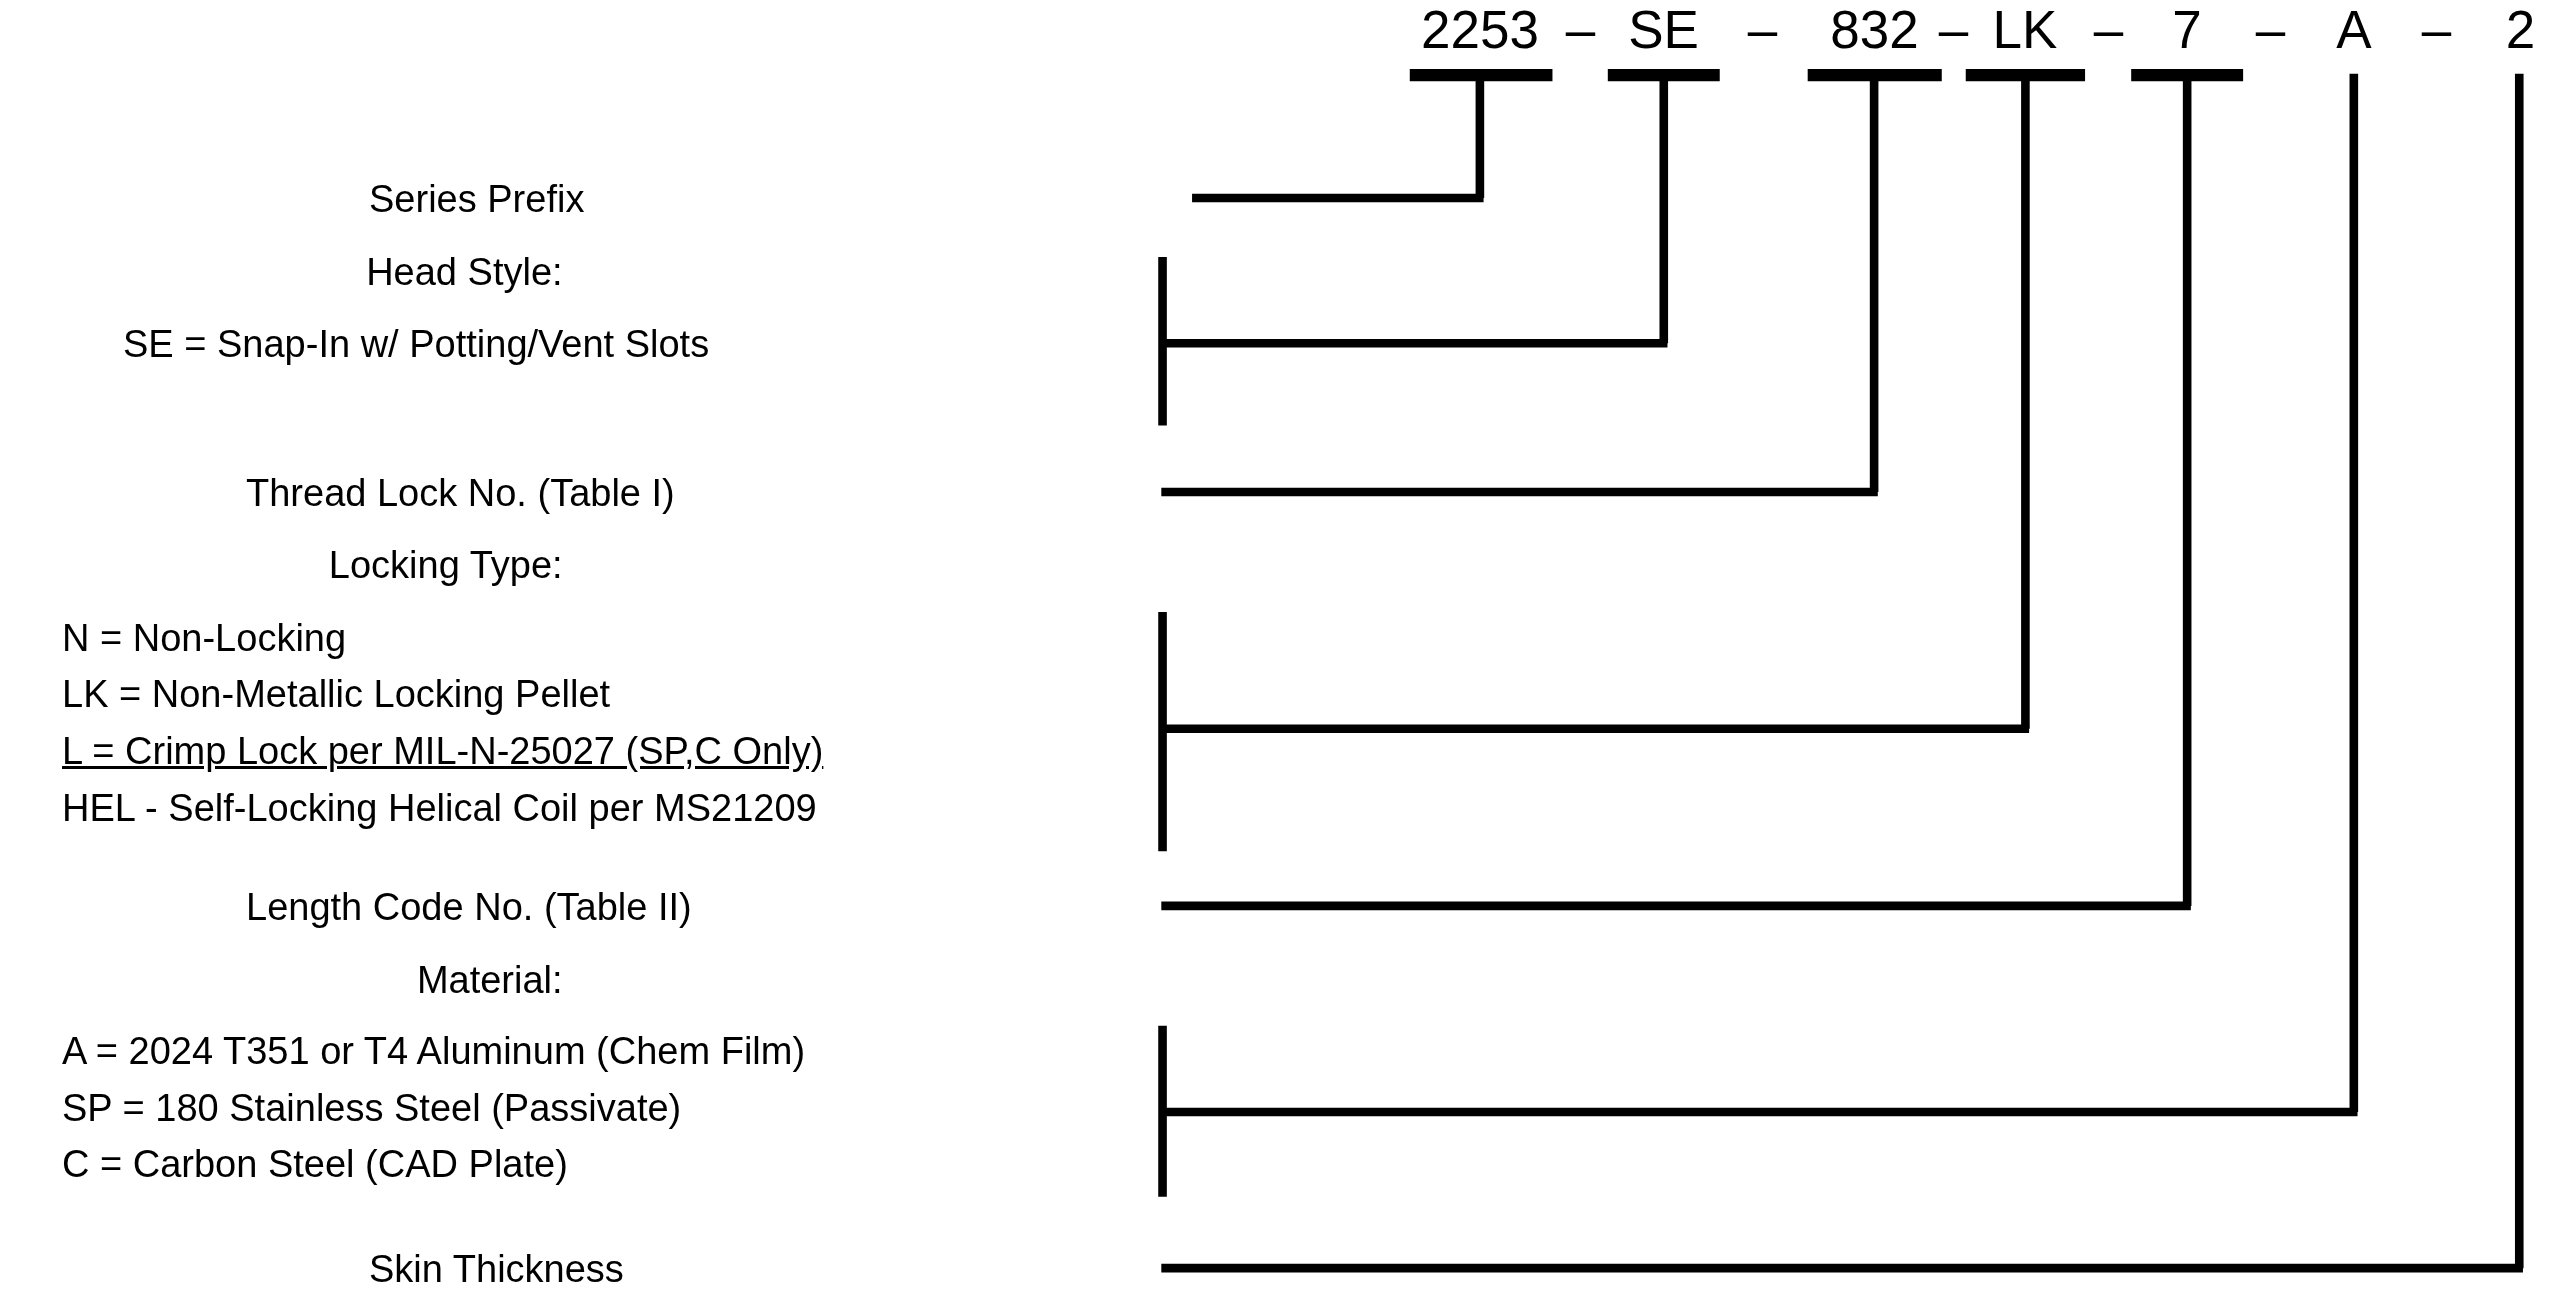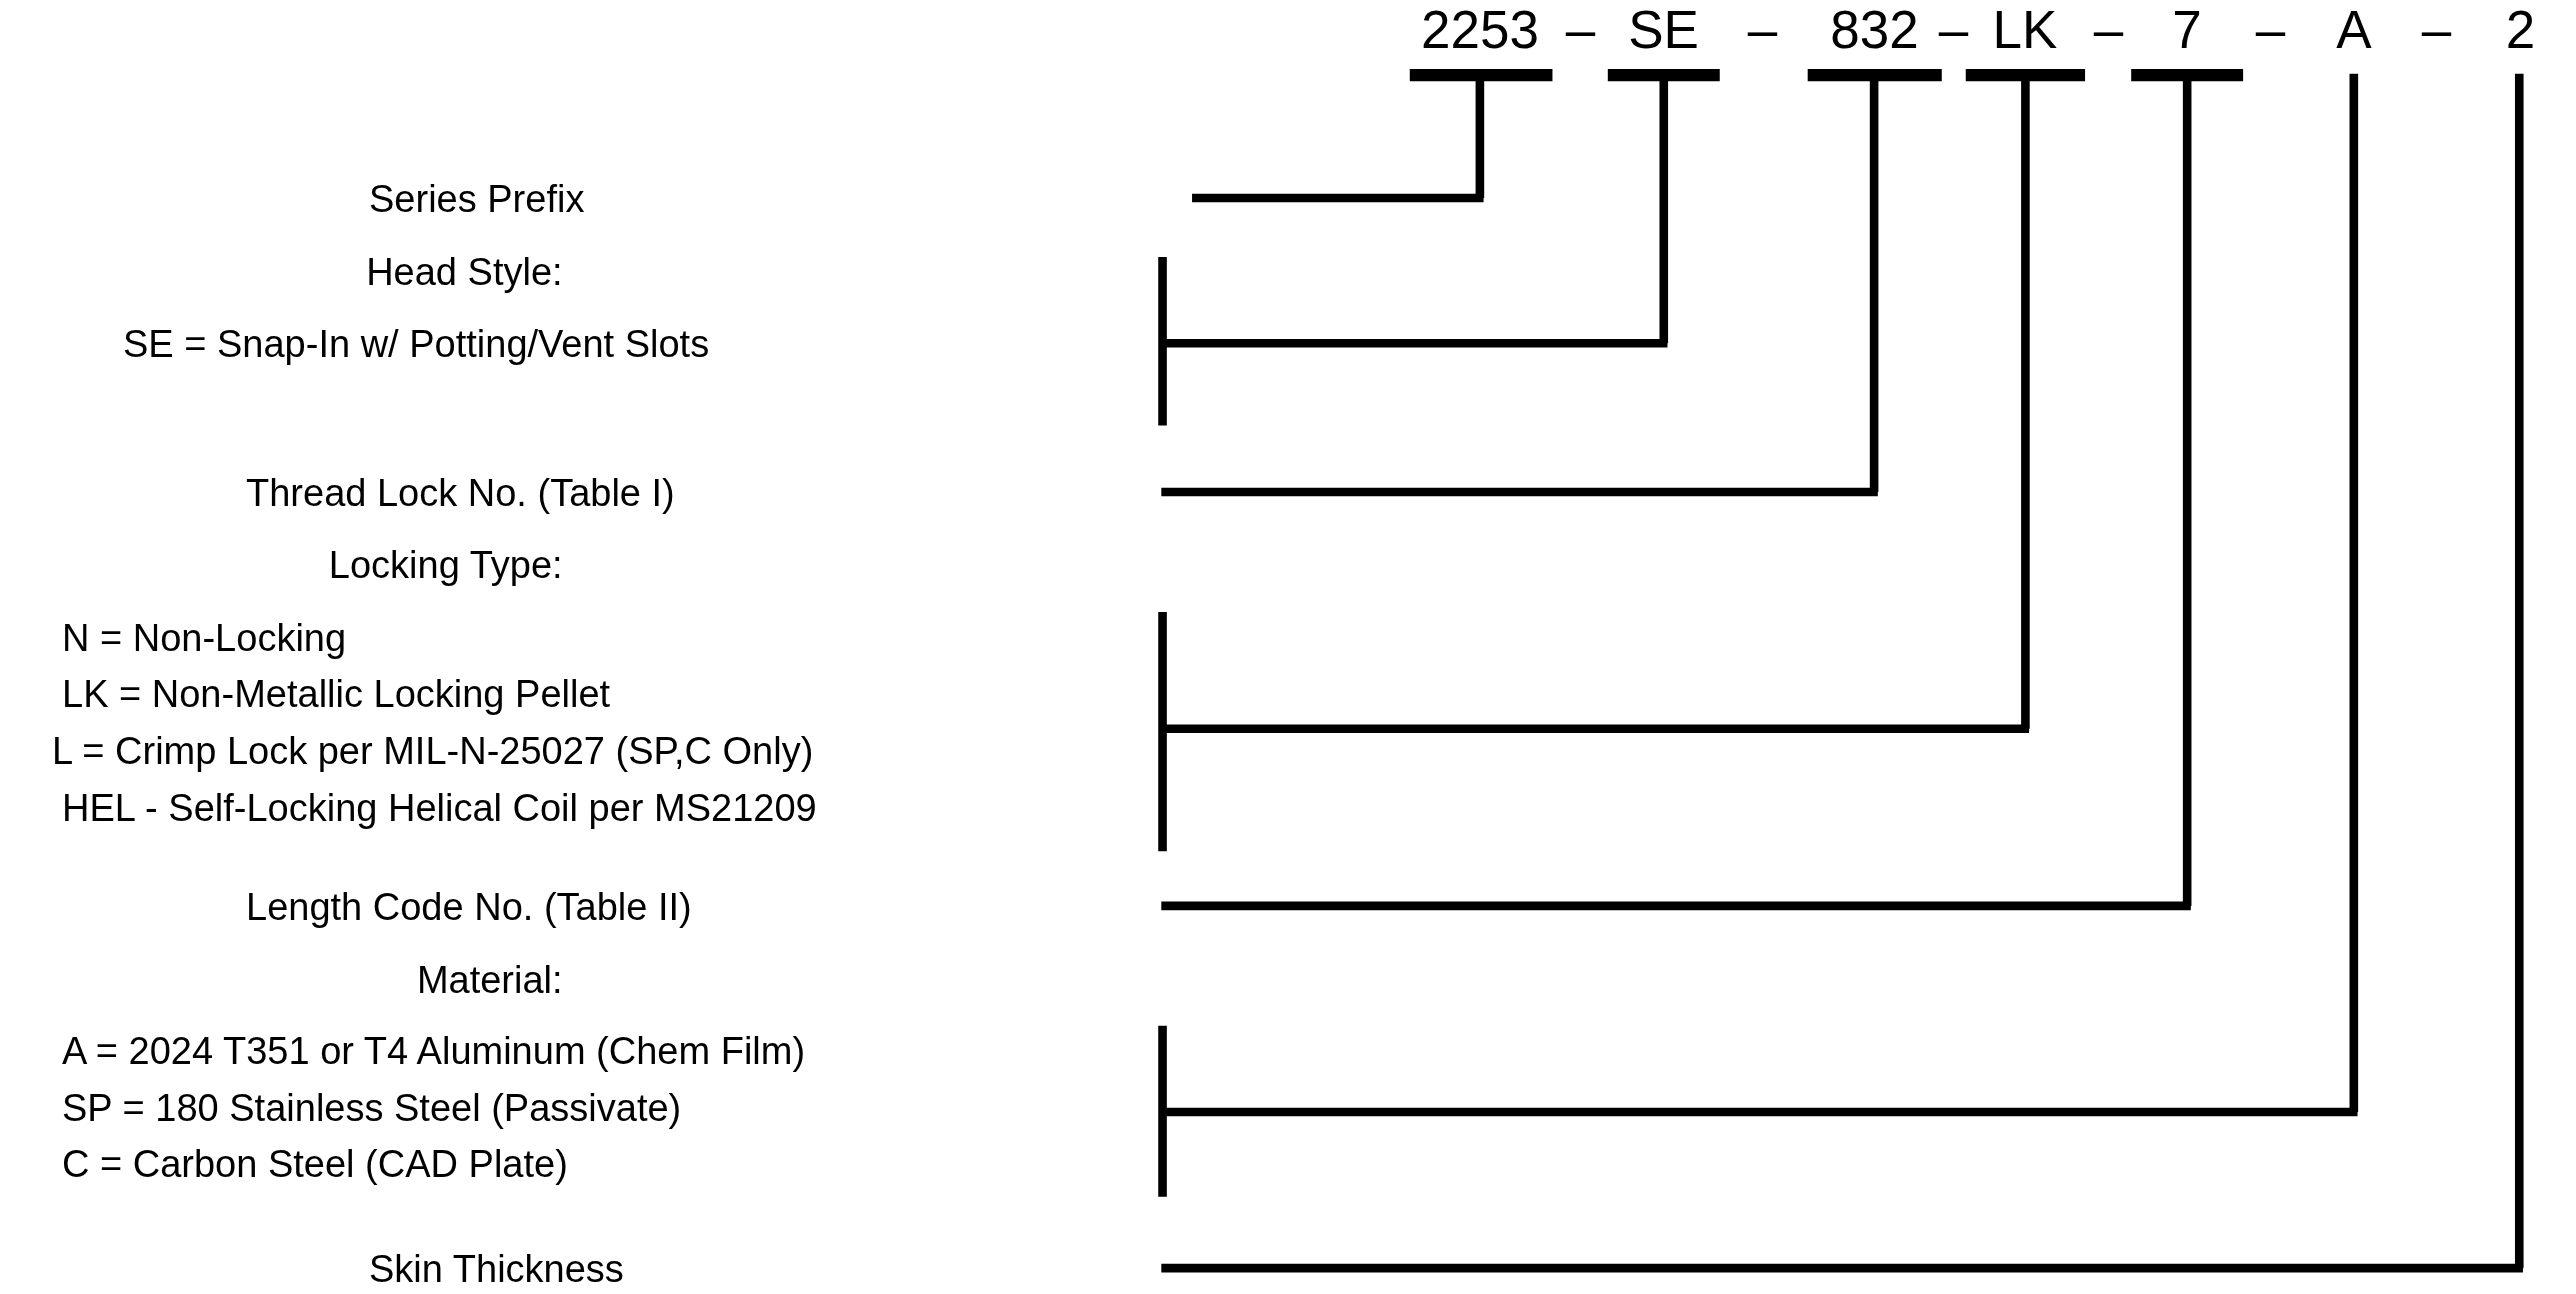--- a/index.html
+++ b/index.html
@@ -95,21 +95,21 @@
   <div class="lbl r" style="left:369px; top:180px; width:812px;">Series Prefix</div>
 
   <div class="lbl l heading" style="top:253px; width:554px;">Head Style:</div>
   <div class="lbl r" style="left:123px; top:325px; width:1021px;">SE = Snap-In w/ Potting/Vent Slots</div>
 
   <div class="lbl r" style="left:246px; top:474px; width:898px;">Thread Lock No. (Table I)</div>
 
   <div class="lbl l heading" style="top:546px; width:554px;">Locking Type:</div>
   <div class="lbl r" style="left:62px; top:619px; width:1083px;">N = Non-Locking</div>
   <div class="lbl r" style="left:62px; top:675px; width:1083px;">LK = Non-Metallic Locking Pellet</div>
-  <div class="lbl r" style="left:52px; top:732px; width:1083px;">L = Crimp Lock per MIL-N-25027  (SP,C Only)</div>
+  <div class="lbl r" style="left:62px; top:732px; width:1083px;text-decoration:underline;">L = Crimp Lock per MIL-N-25027  (SP,C Only)</div>
   <div class="lbl r" style="left:62px; top:789px; width:1083px;">HEL - Self-Locking Helical Coil per MS21209</div>
 
   <div class="lbl r" style="left:246px; top:888px; width:898px;">Length Code No. (Table II)</div>
 
   <div class="lbl l heading" style="top:961px; width:554px;">Material:</div>
   <div class="lbl r" style="left:62px; top:1032px; width:1083px;">A = 2024 T351 or T4 Aluminum (Chem Film)</div>
   <div class="lbl r" style="left:62px; top:1089px; width:1083px;">SP = 180 Stainless Steel (Passivate)</div>
   <div class="lbl r" style="left:62px; top:1145px; width:1083px;">C = Carbon Steel (CAD Plate)</div>
 
   <div class="lbl r" style="left:369px; top:1250px; width:812px;">Skin Thickness</div>

